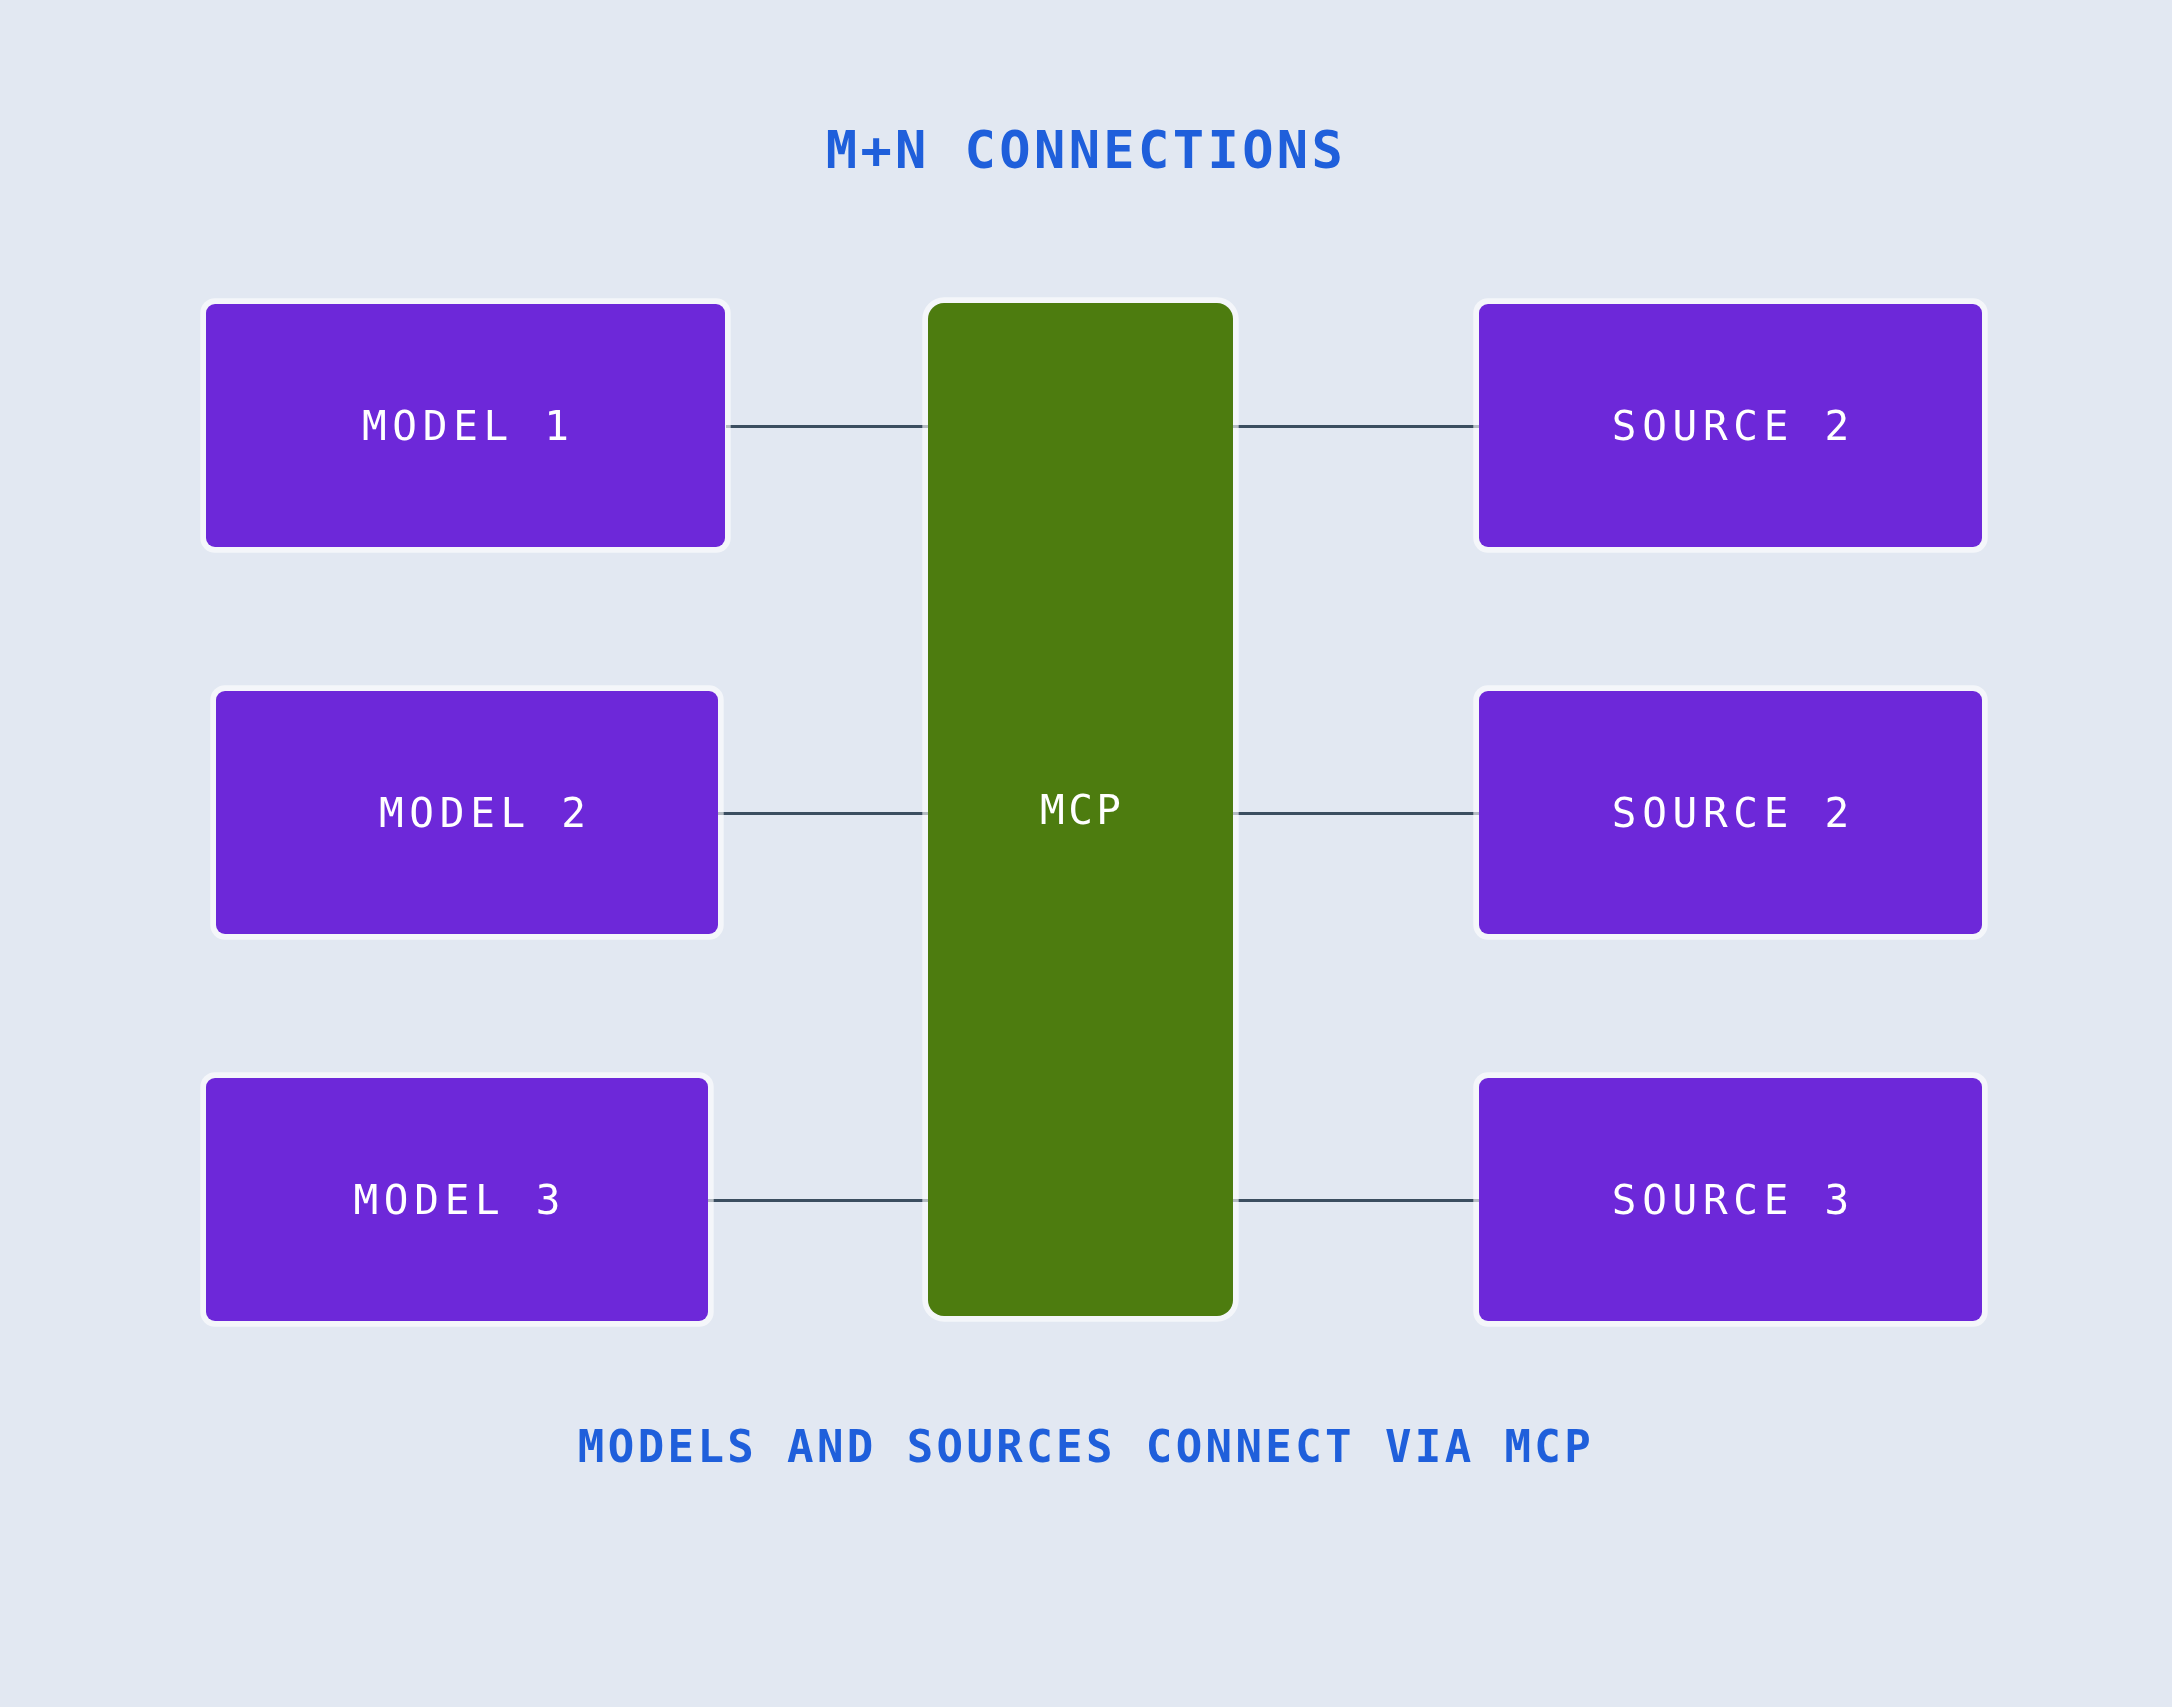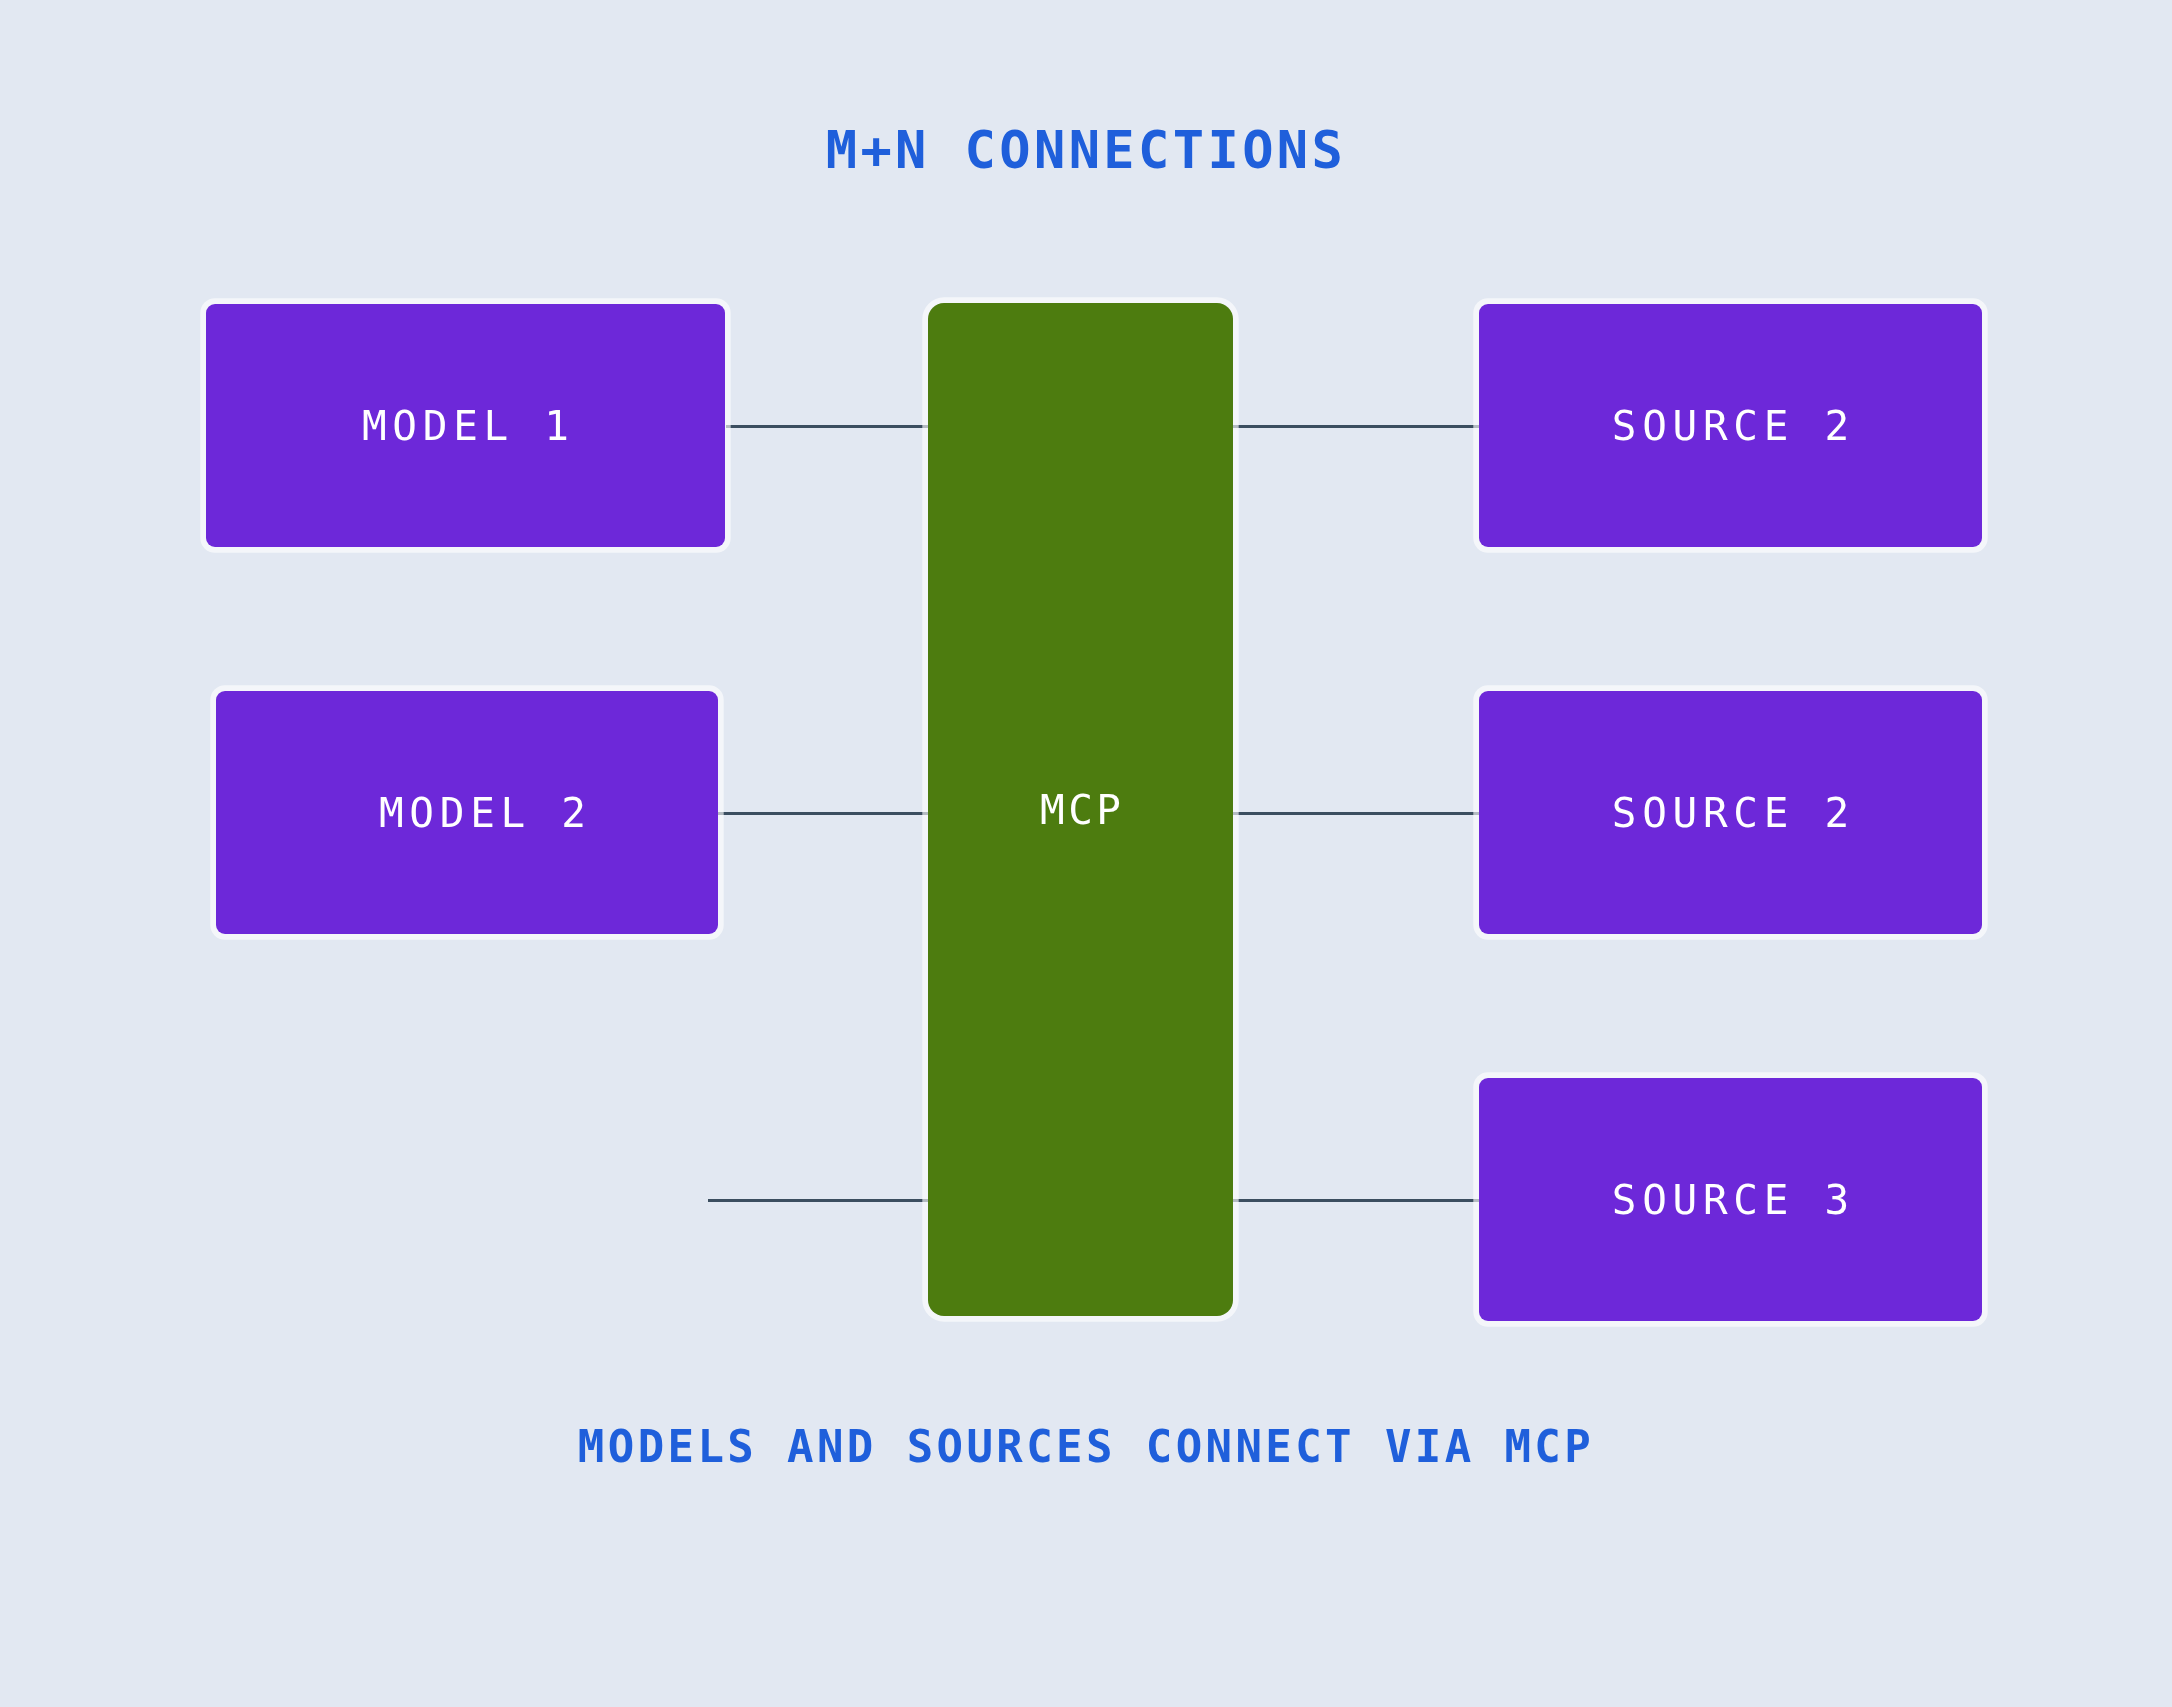--- a/index.html
+++ b/index.html
@@ -85,20 +85,23 @@
   <div class="link" style="left:1232px; top:425px;  width:249px;"></div>
   <div class="link" style="left:1232px; top:812px; width:249px;"></div>
   <div class="link" style="left:1232px; top:1199px; width:249px;"></div>
 
   <div class="node node-blue" style="left:206px; top:304px;  width:519px; height:243px;">
     <span>MODEL 1</span>
   </div>
   <div class="node node-blue" style="left:216px; top:691px; width:502px; height:243px;padding-left:31px;">
     <span>MODEL 2</span>
   </div>
+  <div class="node node-blue" style="left:206px; top:1078px; width:502px; height:243px;">
+    <span>MODEL 3</span>
+  </div>
 
   <div class="node node-dark" style="left:928px; top:303px; width:305px; height:1013px;">
     <span style="letter-spacing:3.4px; text-indent:3.4px;">MCP</span>
   </div>
 
   <div class="node node-blue" style="left:1479px; top:304px;  width:503px; height:243px;">
     <span>SOURCE 2</span>
   </div>
   <div class="node node-blue" style="left:1479px; top:691px; width:503px; height:243px;">
     <span>SOURCE 2</span>

